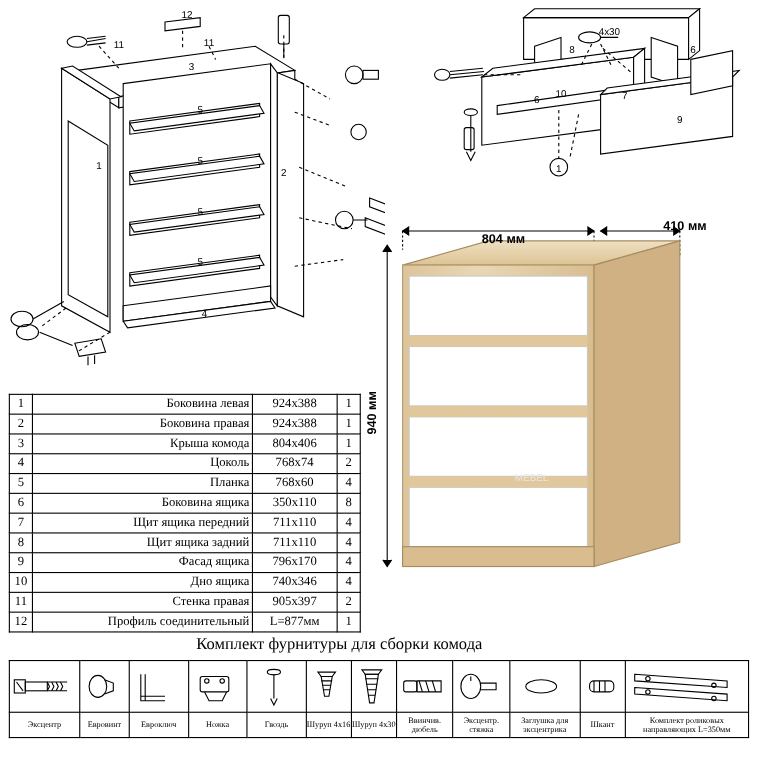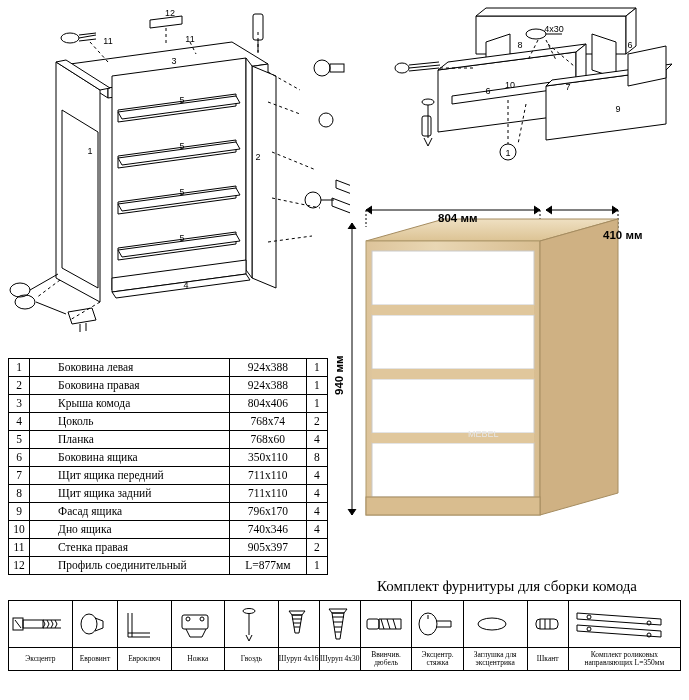--- a/index.html
+++ b/index.html
@@ -22,28 +22,28 @@
   }
   .parts-table td{
     border:1px solid #000;
     padding:1px 2px;
     height:15px;
     line-height:13px;
     text-align:center;
     white-space:nowrap;
   }
   .parts-table td.num{width:16px;}
-  .parts-table td.name{width:168px;text-align:left;padding-left:28px;}
+  .parts-table td.name{width:168px;text-align:right;padding-left:28px;}
   .parts-table td.dim{width:72px;}
   .parts-table td.qty{width:16px;}
 
   
   .kit-title{
     position:absolute;left:0;top:578px;width:617px;
-    text-align:right;font-size:15px;padding-left:20px;
+    text-align:center;font-size:15px;
   }
   .kit-table{
     position:absolute;left:8px;top:600px;width:673px;
     border-collapse:collapse;
     font-size:7.5px;
     table-layout:fixed;
   }
   .kit-table td{
     border:1px solid #000;
     text-align:center;
@@ -54,21 +54,21 @@
   .kit-label{height:22px;font-size:7.5px;line-height:8.5px;padding:0 1px;}
   .kit-qty{height:20px;font-size:13px;font-weight:bold;font-family:"Liberation Sans",sans-serif;}
 
   .dim-label{
     position:absolute;
     font-family:"Liberation Sans", sans-serif;
     font-weight:bold;
     font-size:11.5px;
   }
   #dim-w{left:438px;top:212px;}
-  #dim-d{left:603px;top:200px;margin-top:29px;}
+  #dim-d{left:603px;top:200px;}
   #dim-h{left:333px;top:395px;transform:rotate(-90deg);transform-origin:left top;}
 </style>
 </head>
 <body>
 
 <div class="stage">
 
   <svg width="350" height="352" viewBox="0 0 350 352" style="position:absolute;left:0;top:2px;">
     <g fill="none" stroke="#000" stroke-width="1">
 

